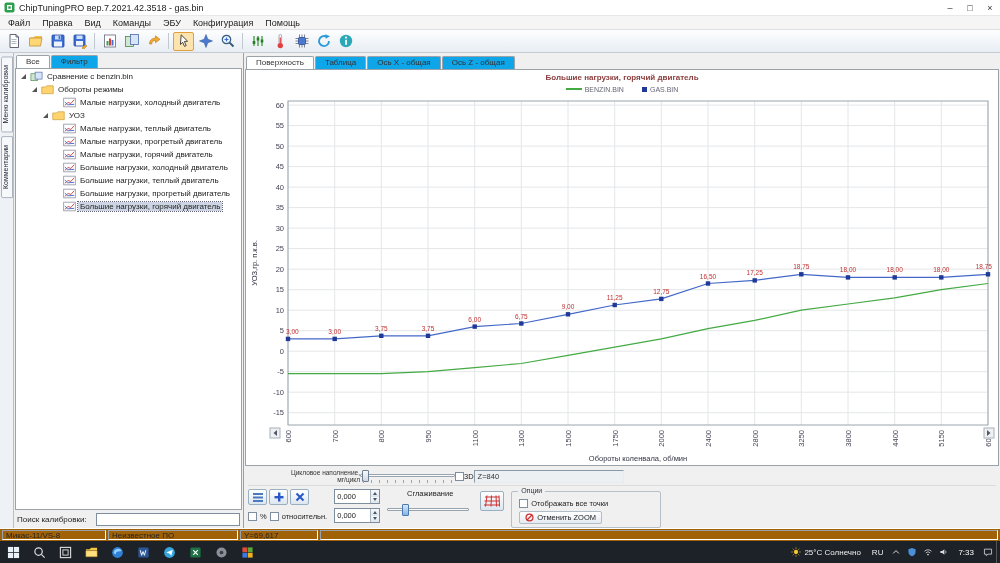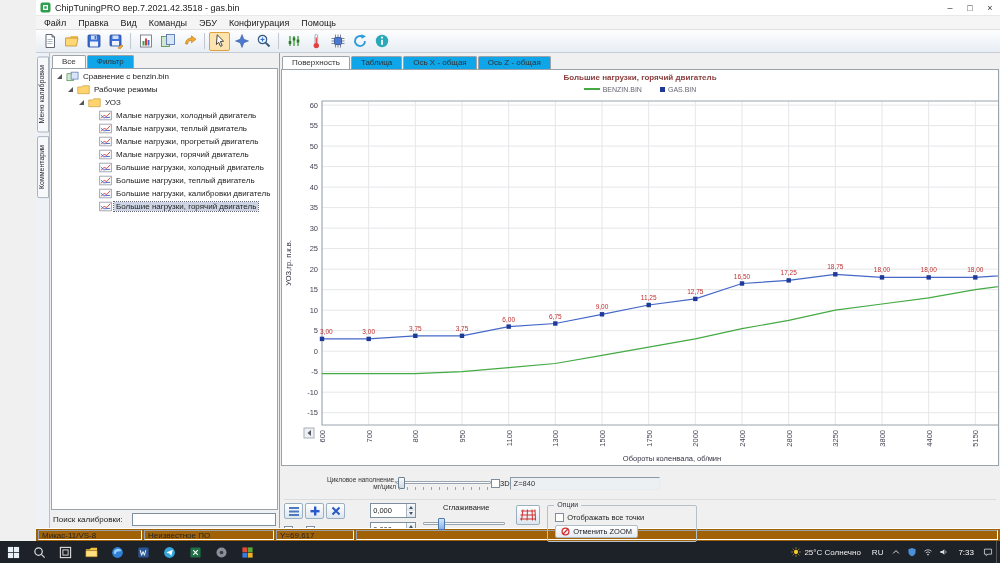--- a/index.html
+++ b/index.html
@@ -1,20 +1,20 @@
 <!DOCTYPE html>
 <html><head>
 <meta charset="utf-8">
 <style>
 *{margin:0;padding:0;box-sizing:border-box;}
 html,body{width:1000px;height:563px;overflow:hidden;}
 body{font-family:"Liberation Sans","DejaVu Sans",sans-serif;background:#3a3f46;cursor:default;-webkit-user-select:none;user-select:none;}
 button{font-family:inherit;cursor:default;}
 .screen{width:1000px;height:563px;display:flex;flex-direction:column;}
-.app-window{flex:1;display:flex;flex-direction:column;background:#f0f0f0;min-height:0;padding-left:36px;}
+.app-window{flex:1;display:flex;flex-direction:column;background:#f0f0f0;min-height:0;}
 .titlebar{height:16px;background:#ffffff;display:flex;align-items:center;padding-left:4px;flex:none;border-bottom:1px solid #e8e8e8;}
 .app-icon{width:11px;height:11px;margin-right:4px;flex:none;}
 .app-icon svg{width:11px;height:11px;display:block;}
 .title-text{font-size:9px;color:#222;flex:1;white-space:nowrap;overflow:hidden;}
 .win-controls{display:flex;height:100%;}
 .win-btn{width:20px;display:flex;align-items:center;justify-content:center;font-size:9px;color:#333;}
 .menubar{height:14px;background:#f5f5f5;display:flex;align-items:center;padding-left:2px;font-size:9px;color:#222;flex:none;border-bottom:1px solid #e0e0e0;}
 .menu-item{padding:0 6px;height:100%;display:flex;align-items:center;white-space:nowrap;}
 .toolbar{height:23px;background:linear-gradient(#fdfeff,#e7edf4);display:flex;align-items:center;padding:0 3px;gap:1px;flex:none;border-bottom:1px solid #c6ccd4;}
 .tool-btn{width:21px;height:19px;border:1px solid transparent;background:transparent;border-radius:2px;display:flex;align-items:center;justify-content:center;padding:0;}
@@ -42,21 +42,21 @@
 .main-tabs{height:16px;display:flex;align-items:flex-end;padding-left:2px;flex:none;}
 .chart-page{flex:1;background:#fff;border:1px solid #9aa2aa;margin:0 1px;display:flex;flex-direction:column;min-height:0;}
 .chart-title{font-size:8px;font-weight:bold;color:#8b3e3e;text-align:center;padding-top:3px;height:13px;flex:none;}
 .chart-legend{display:flex;justify-content:center;align-items:center;gap:18px;height:12px;font-size:7px;color:#667;flex:none;}
 .legend-item{display:flex;align-items:center;gap:3px;}
 .lg-line{width:16px;height:2px;display:inline-block;}
 .lg-sq{width:5px;height:5px;display:inline-block;}
 .chart-wrap{flex:1;min-height:0;overflow:hidden;}
 .chart-wrap svg{display:block;margin:0 auto;}
 .bottom-panel{height:62px;background:#f0f0f0;flex:none;display:flex;flex-direction:column;padding:1px 4px 2px;}
-.bp-top{height:33px;display:flex;align-items:center;padding-left:12px;border-bottom:1px solid #dcdcdc;flex:none;}
+.bp-top{height:19px;display:flex;align-items:center;padding-left:12px;border-bottom:1px solid #dcdcdc;flex:none;}
 .z-label{width:100px;text-align:right;font-size:6.5px;line-height:1.15;color:#333;white-space:pre-line;}
 .hslider{position:relative;width:95px;height:16px;flex:none;}
 .hs-track{position:absolute;left:0;right:0;top:6px;height:3px;background:#fafafa;border:1px solid #97a3af;border-radius:1px;}
 .hs-thumb{position:absolute;top:2px;width:7px;height:12px;background:linear-gradient(#f8fafc,#cfd8e2);border:1px solid #6d7f91;border-radius:1px;}
 .hs-thumb.blue{background:linear-gradient(#d8e8fc,#86b2e4);border-color:#4a7ab0;}
 .hs-ticks{position:absolute;left:3px;right:3px;bottom:1px;height:3px;background:repeating-linear-gradient(90deg,#9aa4ae 0,#9aa4ae 1px,transparent 1px,transparent 8px);}
 .cb{width:9px;height:9px;background:#fff;border:1px solid #7e8e9e;display:inline-block;flex:none;}
 .cb-label{font-size:7.5px;color:#222;white-space:nowrap;}
 .z-field{width:150px;height:13px;background:#edf0f2;border:1px solid;border-color:#8a99a8 #e6ebf0 #e6ebf0 #8a99a8;font-size:7.5px;color:#333;padding:1px 3px;}
 .bp-main{flex:1;display:flex;align-items:flex-start;gap:7px;padding-top:3px;}
@@ -308,21 +308,32 @@
             </div>
             <div class="tree-row" style="padding-left: 14px;">
               <span class="tw">
                 <span class="arrow-exp"></span>
               </span>
               <span class="ti">
                 <svg viewBox="0 0 14 11">
                   <path d="M0.8 2.8 L5 2.8 L6.2 1.5 L13.2 1.5 L13.2 10 L0.8 10 Z" fill="#ffd36e" stroke="#c49b34" stroke-width="0.7"></path>
                 </svg>
               </span>
-              <span class="tree-label">Рабочие режимы</span>
+              <span class="tree-label">Обороты режимы</span>
+            </div>
+            <div class="tree-row" style="padding-left: 36px;">
+              <span class="tw"></span>
+              <span class="ti">
+                <svg viewBox="0 0 14 11">
+                  <rect x="0.8" y="0.8" width="12.4" height="9.4" fill="#fff" stroke="#778" stroke-width="0.7"></rect>
+                  <polyline points="2,8.5 5.5,5.5 8.5,6.5 12,2.5" fill="none" stroke="#d04040" stroke-width="1"></polyline>
+                  <polyline points="2,5 5,8 12,7.5" fill="none" stroke="#4466c8" stroke-width="1"></polyline>
+                </svg>
+              </span>
+              <span class="tree-label">Малые нагрузки, холодный двигатель</span>
             </div>
             <div class="tree-row" style="padding-left: 25px;">
               <span class="tw">
                 <span class="arrow-exp"></span>
               </span>
               <span class="ti">
                 <svg viewBox="0 0 14 11">
                   <path d="M0.8 2.8 L5 2.8 L6.2 1.5 L13.2 1.5 L13.2 10 L0.8 10 Z" fill="#ffd36e" stroke="#c49b34" stroke-width="0.7"></path>
                 </svg>
               </span>
@@ -330,87 +341,76 @@
             </div>
             <div class="tree-row" style="padding-left: 36px;">
               <span class="tw"></span>
               <span class="ti">
                 <svg viewBox="0 0 14 11">
                   <rect x="0.8" y="0.8" width="12.4" height="9.4" fill="#fff" stroke="#778" stroke-width="0.7"></rect>
                   <polyline points="2,8.5 5.5,5.5 8.5,6.5 12,2.5" fill="none" stroke="#d04040" stroke-width="1"></polyline>
                   <polyline points="2,5 5,8 12,7.5" fill="none" stroke="#4466c8" stroke-width="1"></polyline>
                 </svg>
               </span>
-              <span class="tree-label">Малые нагрузки, холодный двигатель</span>
+              <span class="tree-label">Малые нагрузки, теплый двигатель</span>
             </div>
             <div class="tree-row" style="padding-left: 36px;">
               <span class="tw"></span>
               <span class="ti">
                 <svg viewBox="0 0 14 11">
                   <rect x="0.8" y="0.8" width="12.4" height="9.4" fill="#fff" stroke="#778" stroke-width="0.7"></rect>
                   <polyline points="2,8.5 5.5,5.5 8.5,6.5 12,2.5" fill="none" stroke="#d04040" stroke-width="1"></polyline>
                   <polyline points="2,5 5,8 12,7.5" fill="none" stroke="#4466c8" stroke-width="1"></polyline>
                 </svg>
               </span>
-              <span class="tree-label">Малые нагрузки, теплый двигатель</span>
+              <span class="tree-label">Малые нагрузки, прогретый двигатель</span>
             </div>
             <div class="tree-row" style="padding-left: 36px;">
               <span class="tw"></span>
               <span class="ti">
                 <svg viewBox="0 0 14 11">
                   <rect x="0.8" y="0.8" width="12.4" height="9.4" fill="#fff" stroke="#778" stroke-width="0.7"></rect>
                   <polyline points="2,8.5 5.5,5.5 8.5,6.5 12,2.5" fill="none" stroke="#d04040" stroke-width="1"></polyline>
                   <polyline points="2,5 5,8 12,7.5" fill="none" stroke="#4466c8" stroke-width="1"></polyline>
                 </svg>
               </span>
-              <span class="tree-label">Малые нагрузки, прогретый двигатель</span>
+              <span class="tree-label">Малые нагрузки, горячий двигатель</span>
             </div>
             <div class="tree-row" style="padding-left: 36px;">
               <span class="tw"></span>
               <span class="ti">
                 <svg viewBox="0 0 14 11">
                   <rect x="0.8" y="0.8" width="12.4" height="9.4" fill="#fff" stroke="#778" stroke-width="0.7"></rect>
                   <polyline points="2,8.5 5.5,5.5 8.5,6.5 12,2.5" fill="none" stroke="#d04040" stroke-width="1"></polyline>
                   <polyline points="2,5 5,8 12,7.5" fill="none" stroke="#4466c8" stroke-width="1"></polyline>
                 </svg>
               </span>
-              <span class="tree-label">Малые нагрузки, горячий двигатель</span>
+              <span class="tree-label">Большие нагрузки, холодный двигатель</span>
             </div>
             <div class="tree-row" style="padding-left: 36px;">
               <span class="tw"></span>
               <span class="ti">
                 <svg viewBox="0 0 14 11">
                   <rect x="0.8" y="0.8" width="12.4" height="9.4" fill="#fff" stroke="#778" stroke-width="0.7"></rect>
                   <polyline points="2,8.5 5.5,5.5 8.5,6.5 12,2.5" fill="none" stroke="#d04040" stroke-width="1"></polyline>
                   <polyline points="2,5 5,8 12,7.5" fill="none" stroke="#4466c8" stroke-width="1"></polyline>
                 </svg>
               </span>
-              <span class="tree-label">Большие нагрузки, холодный двигатель</span>
+              <span class="tree-label">Большие нагрузки, теплый двигатель</span>
             </div>
             <div class="tree-row" style="padding-left: 36px;">
               <span class="tw"></span>
               <span class="ti">
                 <svg viewBox="0 0 14 11">
                   <rect x="0.8" y="0.8" width="12.4" height="9.4" fill="#fff" stroke="#778" stroke-width="0.7"></rect>
                   <polyline points="2,8.5 5.5,5.5 8.5,6.5 12,2.5" fill="none" stroke="#d04040" stroke-width="1"></polyline>
                   <polyline points="2,5 5,8 12,7.5" fill="none" stroke="#4466c8" stroke-width="1"></polyline>
                 </svg>
               </span>
-              <span class="tree-label">Большие нагрузки, теплый двигатель</span>
-            </div>
-            <div class="tree-row" style="padding-left: 36px;">
-              <span class="tw"></span>
-              <span class="ti">
-                <svg viewBox="0 0 14 11">
-                  <rect x="0.8" y="0.8" width="12.4" height="9.4" fill="#fff" stroke="#778" stroke-width="0.7"></rect>
-                  <polyline points="2,8.5 5.5,5.5 8.5,6.5 12,2.5" fill="none" stroke="#d04040" stroke-width="1"></polyline>
-                  <polyline points="2,5 5,8 12,7.5" fill="none" stroke="#4466c8" stroke-width="1"></polyline>
-                </svg>
-              </span>
-              <span class="tree-label">Большие нагрузки, калибровки двигатель</span>
+              <span class="tree-label">Большие нагрузки, прогретый двигатель</span>
             </div>
             <div class="tree-row selected" style="padding-left: 36px;">
               <span class="tw"></span>
               <span class="ti">
                 <svg viewBox="0 0 14 11">
                   <rect x="0.8" y="0.8" width="12.4" height="9.4" fill="#fff" stroke="#778" stroke-width="0.7"></rect>
                   <polyline points="2,8.5 5.5,5.5 8.5,6.5 12,2.5" fill="none" stroke="#d04040" stroke-width="1"></polyline>
                   <polyline points="2,5 5,8 12,7.5" fill="none" stroke="#4466c8" stroke-width="1"></polyline>
                 </svg>
               </span>

